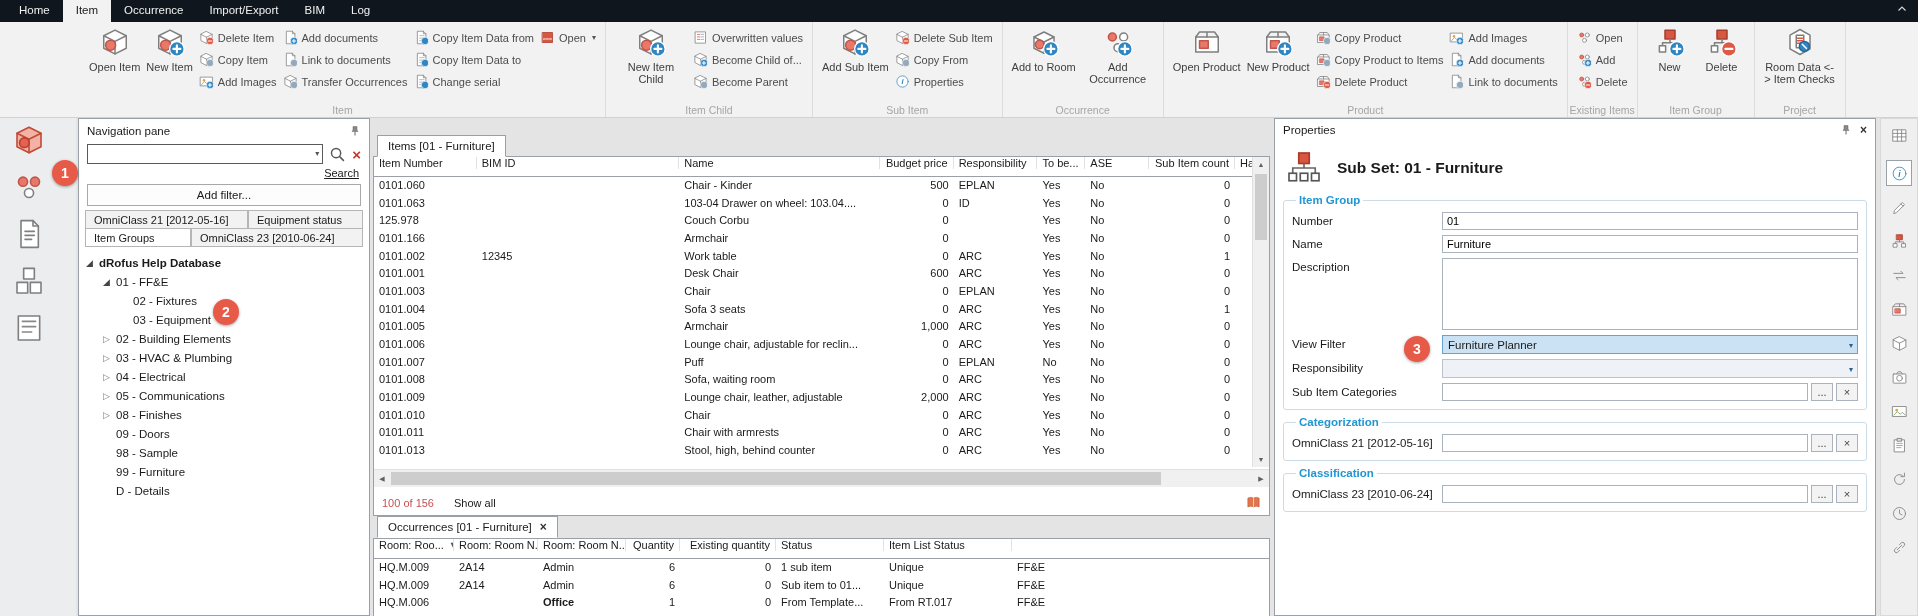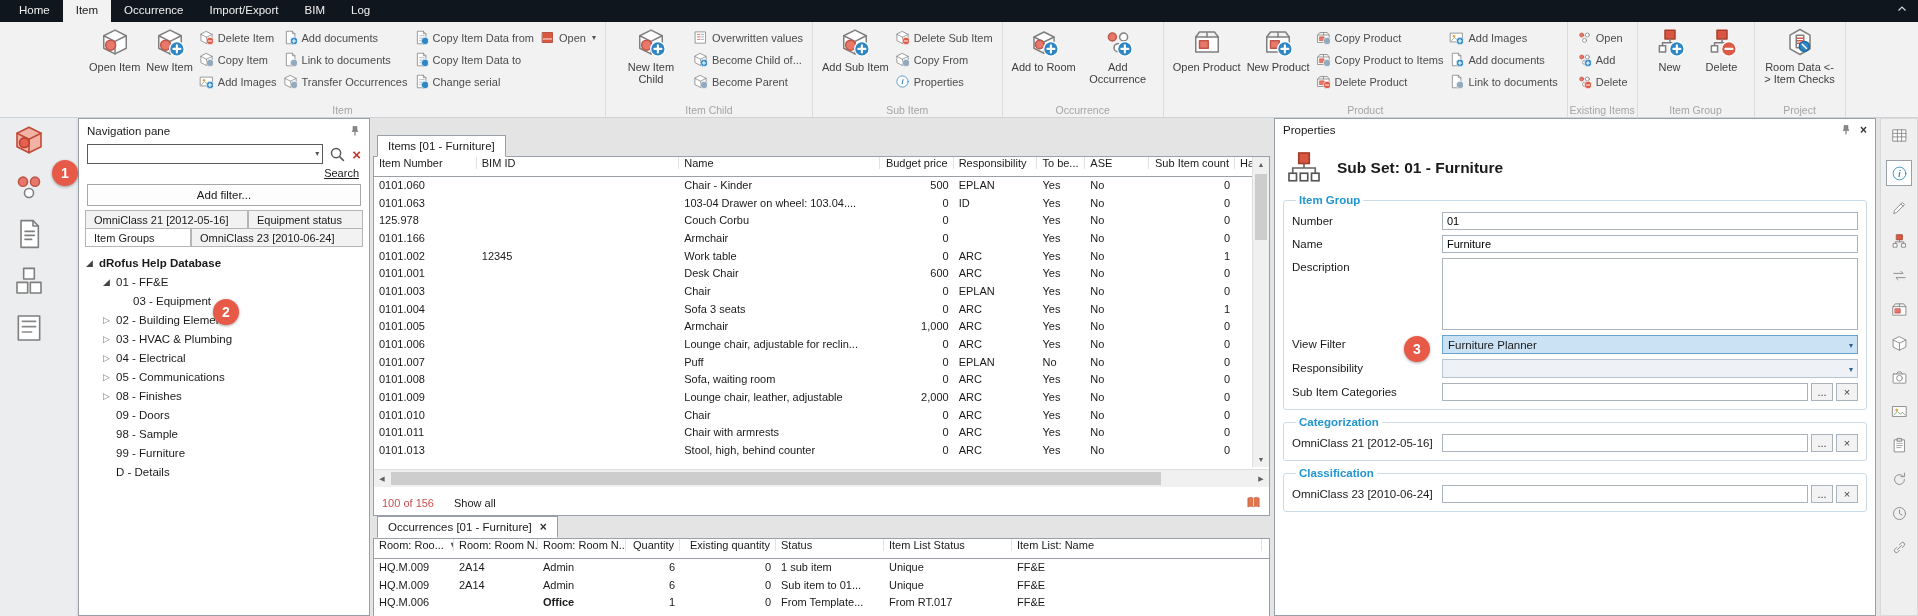--- a/index.html
+++ b/index.html
@@ -669,20 +669,24 @@
       <div class="trow">
         <span class="tarrow exp" style="margin-left: 2px;">◢</span>
         <span class="tlabel bold">dRofus Help Database</span>
       </div>
       <div class="trow">
         <span class="tarrow exp" style="margin-left: 19px;">◢</span>
         <span class="tlabel">01 - FF&amp;E</span>
       </div>
       <div class="trow">
         <span class="tarrow col" style="margin-left: 36px;"></span>
+        <span class="tlabel">02 - Fixtures</span>
+      </div>
+      <div class="trow">
+        <span class="tarrow col" style="margin-left: 36px;"></span>
         <span class="tlabel">03 - Equipment</span>
       </div>
       <div class="trow">
         <span class="tarrow col" style="margin-left: 19px;">▷</span>
         <span class="tlabel">02 - Building Elements</span>
       </div>
       <div class="trow">
         <span class="tarrow col" style="margin-left: 19px;">▷</span>
         <span class="tlabel">03 - HVAC &amp; Plumbing</span>
       </div>
@@ -971,23 +975,20 @@
       </div>
       <div class="hcell right" style="width: 96px;">
         <span>Existing quantity</span>
       </div>
       <div class="hcell" style="width: 108px;">
         <span>Status</span>
       </div>
       <div class="hcell" style="width: 128px;">
         <span>Item List Status</span>
       </div>
-      <div class="hcell" style="width: 250px;">
-        <span>Item List: Name</span>
-      </div>
     </div>
   <div class="rows-wrap" id="occRows">
       <div class="trow2">
         <div class="tcell" style="width: 80px;">HQ.M.009</div>
         <div class="tcell" style="width: 84px;">2A14</div>
         <div class="tcell" style="width: 88px;">Admin</div>
         <div class="tcell right" style="width: 54px;">6</div>
         <div class="tcell right" style="width: 96px;">0</div>
         <div class="tcell" style="width: 108px;">1 sub item</div>
         <div class="tcell" style="width: 128px;">Unique</div>

